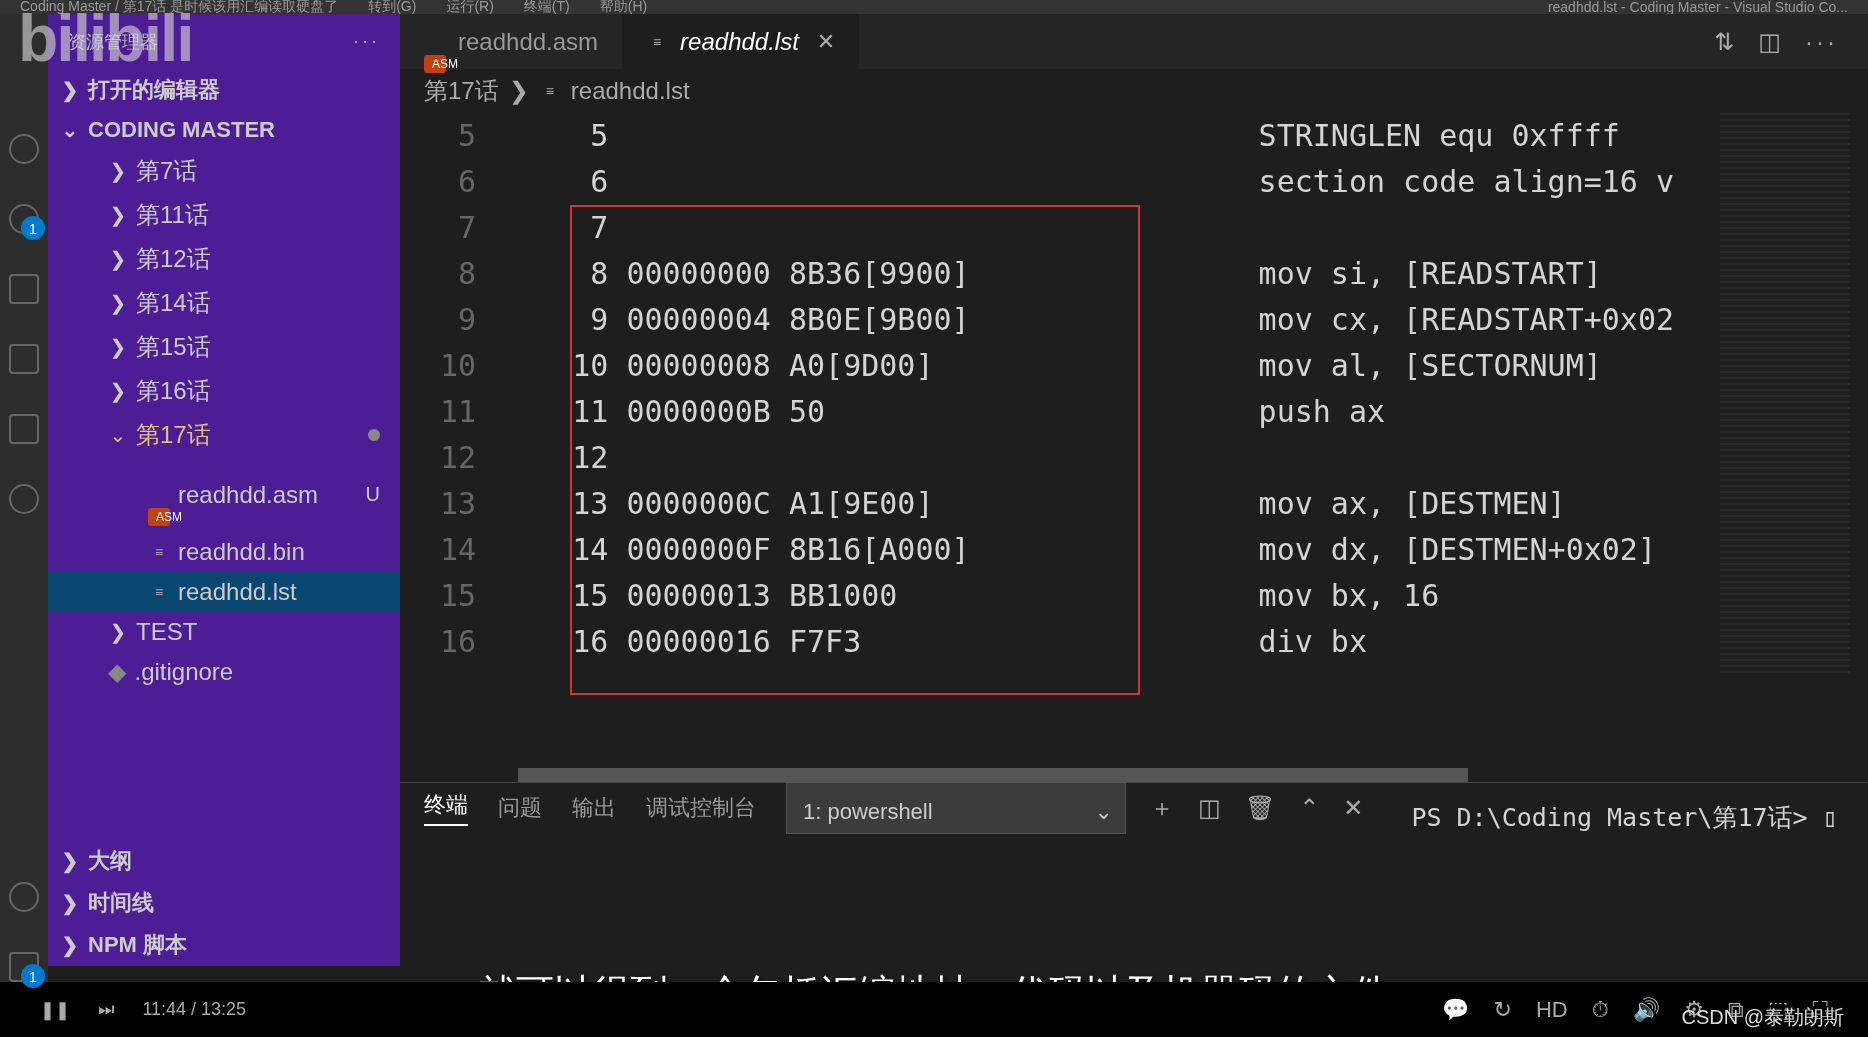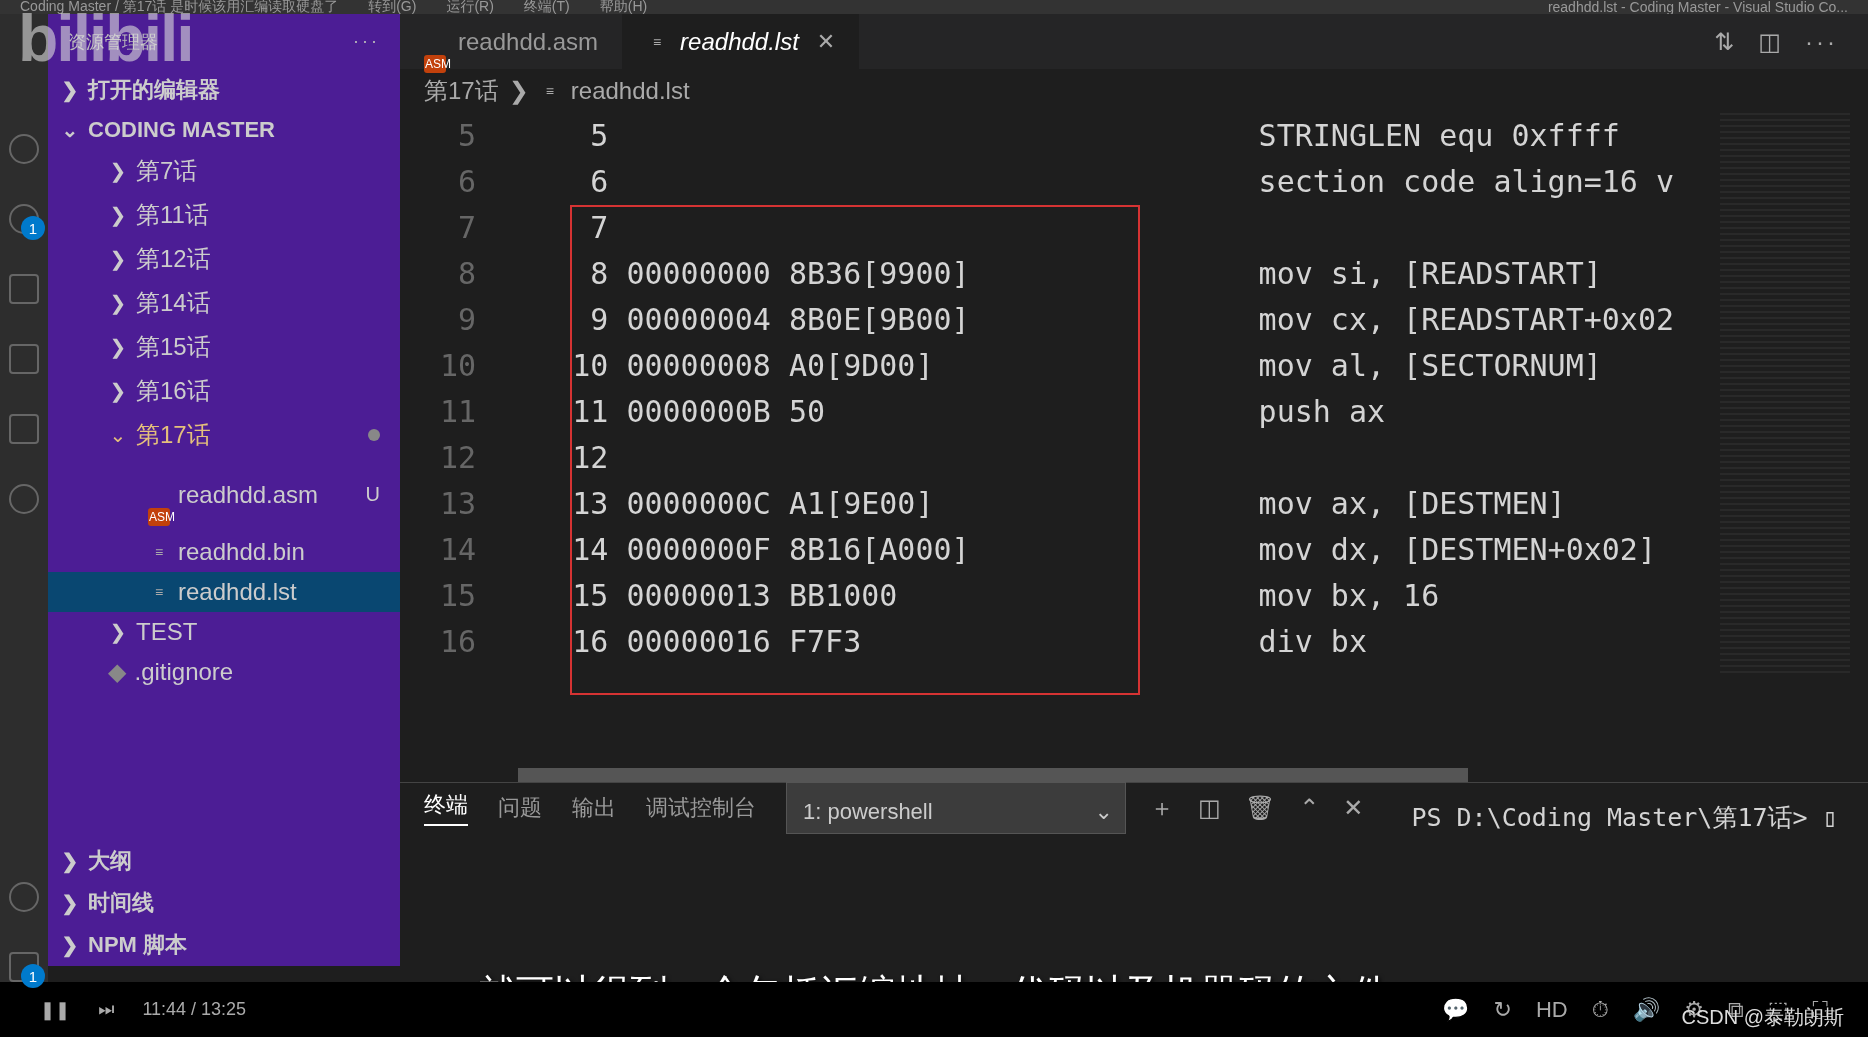--- a/index.html
+++ b/index.html
@@ -153,21 +153,21 @@
       background: #1e1e1e;
       color: #fff;
       font-style: italic;
     }
     .tab-icon {
       width: 22px;
       font-size: 14px;
       text-align: center;
       font-style: normal;
     }
-    .tab-icon.asm { background: #c2410c; color: white; border-radius: 3px; padding: 2px 1px; font-size: 12px; margin-top: 45px; }
+    .tab-icon.asm { background: #c2410c; color: white; border-radius: 3px; padding: 2px 8px; font-size: 12px; margin-top: 45px; }
     .tab-icon.file { color: #aaa; }
     .close-x { color: #aaa; margin-left: 6px; font-style: normal; font-size: 22px; }
     .tabs-right {
       margin-left: auto;
       display: flex;
       gap: 24px;
       padding-right: 30px;
       font-size: 28px;
       color: #aaa;
     }

